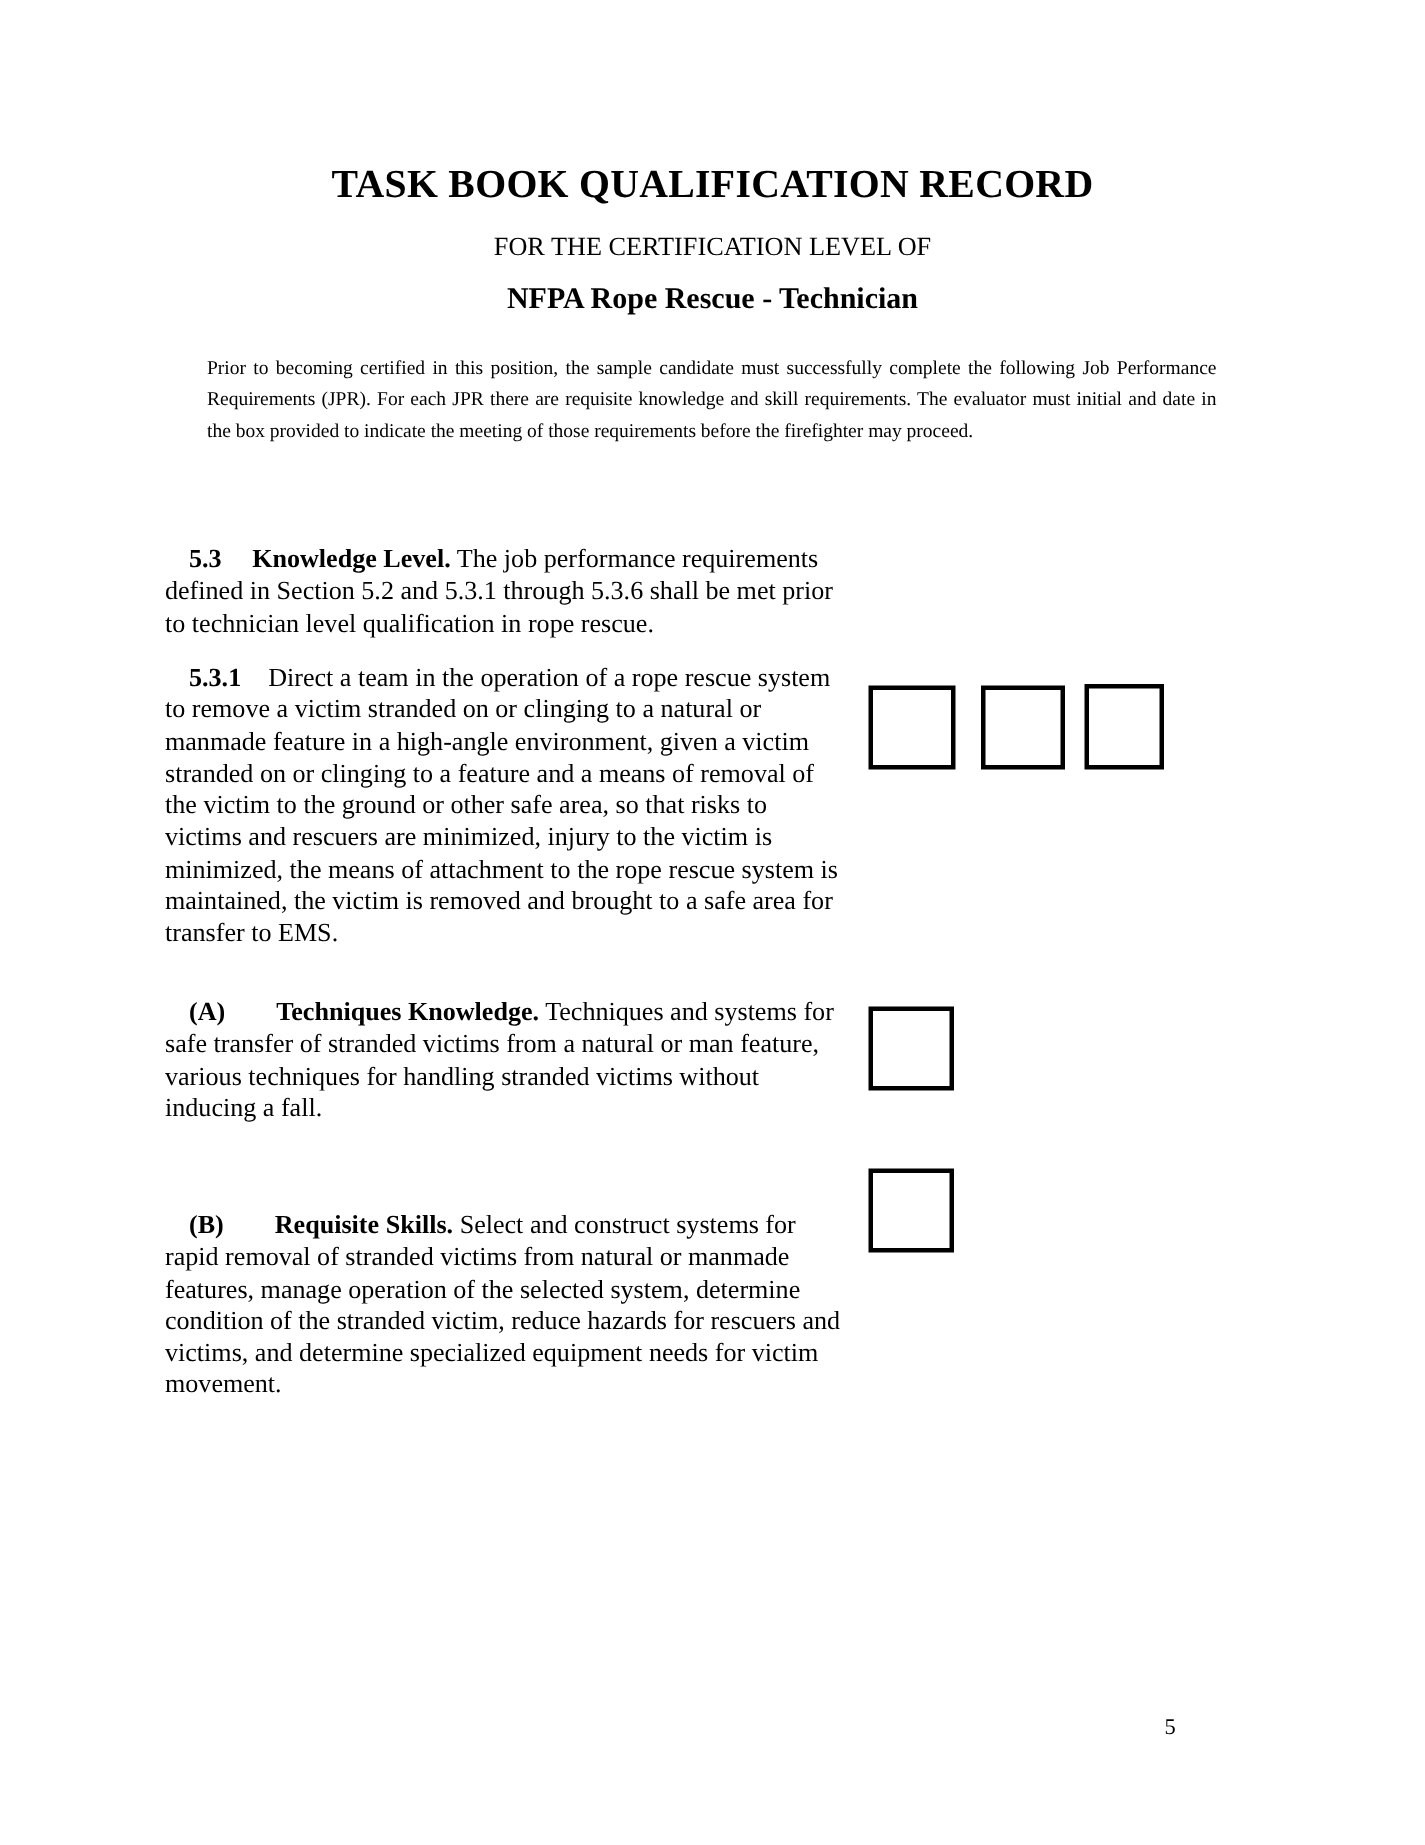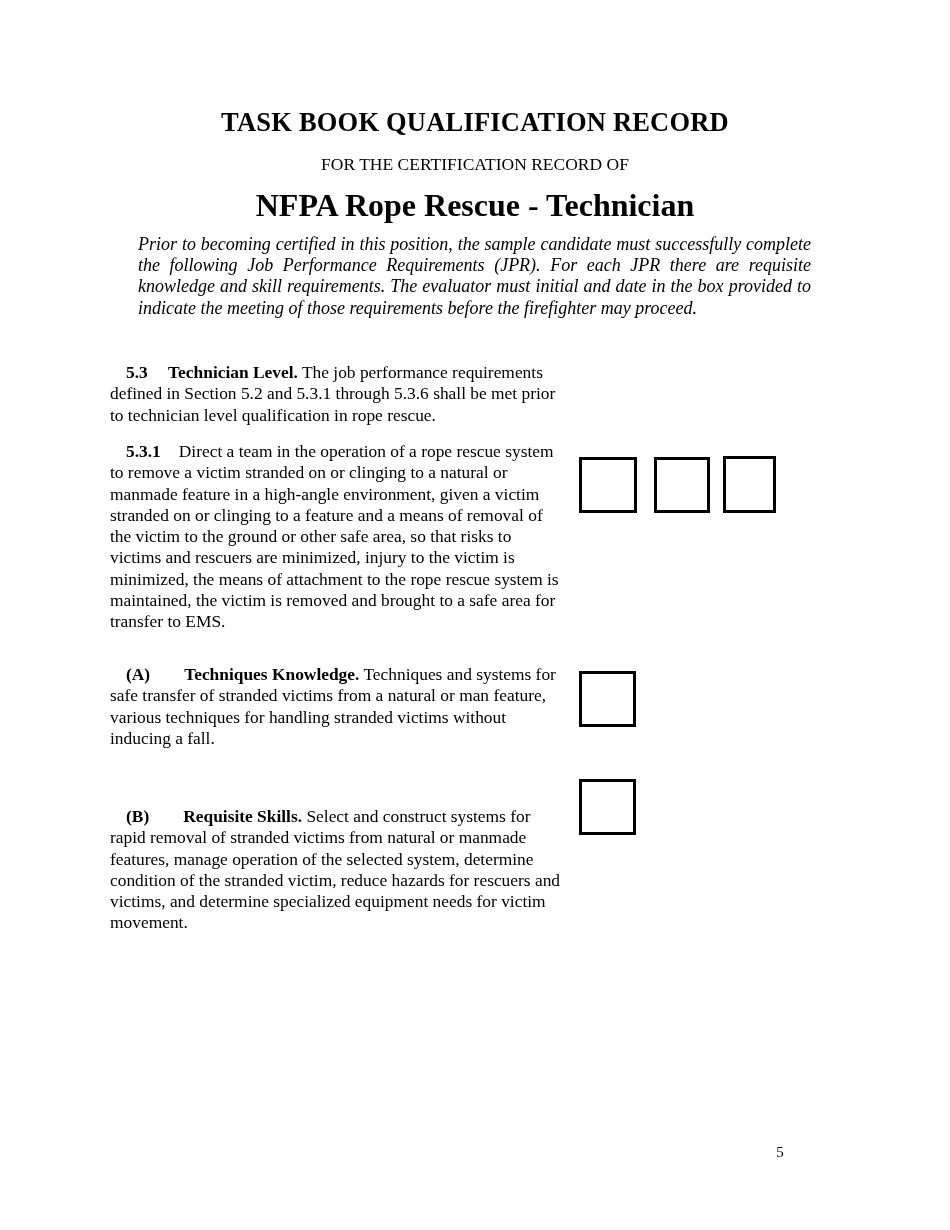--- a/index.html
+++ b/index.html
@@ -45,36 +45,35 @@
     font-size: 17.5px;
     font-weight: normal;
     line-height: 1.1;
   }
   .doc-certlevel {
     position: absolute;
     left: 0;
     top: 188px;
     width: 950px;
     text-align: center;
-    font-size: 32px;
+    font-size: 20px;
     font-weight: bold;
     line-height: 1.1;
   }
 
   
   .intro {
     position: absolute;
     left: 138px;
     top: 234px;
     width: 673px;
-    font-size: 18px;
+    font-size: 13px;
     line-height: 21.2px;
     text-align: justify;
     text-justify: inter-word;
-    font-style: italic;
   }
 
   
   .block {
     position: absolute;
     left: 110px;
     width: 452px;
     font-size: 17.4px;
     line-height: 21.3px;
     text-align: left;
@@ -118,28 +117,28 @@
     line-height: 1.2;
   }
 </style>
 </head>
 <body>
 
 <div class="page">
 
   <div class="doc-title">TASK BOOK QUALIFICATION RECORD</div>
 
-  <div class="doc-subtitle">FOR THE CERTIFICATION RECORD OF</div>
+  <div class="doc-subtitle">FOR THE CERTIFICATION LEVEL OF</div>
 
   <div class="doc-certlevel">NFPA Rope Rescue - Technician</div>
 
   <div class="intro">Prior to becoming certified in this position, the sample candidate must successfully complete the following Job Performance Requirements (JPR). For each JPR there are requisite knowledge and skill requirements.  The evaluator must initial and date in the box provided to indicate the meeting of those requirements before the firefighter may proceed.</div>
 
   <div class="block block-53">
-    <span class="bold">5.3</span><span> </span><span class="bold">Technician Level.</span><span> </span><span>The job performance requirements defined in Section 5.2 and 5.3.1 through 5.3.6 shall be met prior to technician level qualification in rope rescue.</span>
+    <span class="bold">5.3</span><span> </span><span class="bold">Knowledge Level.</span><span> </span><span>The job performance requirements defined in Section 5.2 and 5.3.1 through 5.3.6 shall be met prior to technician level qualification in rope rescue.</span>
   </div>
 
   <div class="block block-531">
     <span class="bold">5.3.1</span><span class="lbl-gap"></span><span>Direct a team in the operation of a rope rescue system to remove a victim stranded on or clinging to a natural or manmade feature in a high-angle environment, given a victim stranded on or clinging to a feature and a means of removal of the victim to the ground or other safe area, so that risks to victims and rescuers are minimized, injury to the victim is minimized, the means of attachment to the rope rescue system is maintained, the victim is removed and brought to a safe area for transfer to EMS.</span>
   </div>
 
   <div class="block block-a">
     <span class="bold">(A)</span><span class="lbl-gap"></span><span class="bold">Techniques Knowledge.</span><span> </span><span>Techniques and systems for safe transfer of stranded victims from a natural or man feature, various techniques for handling stranded victims without inducing a fall.</span>
   </div>
 

